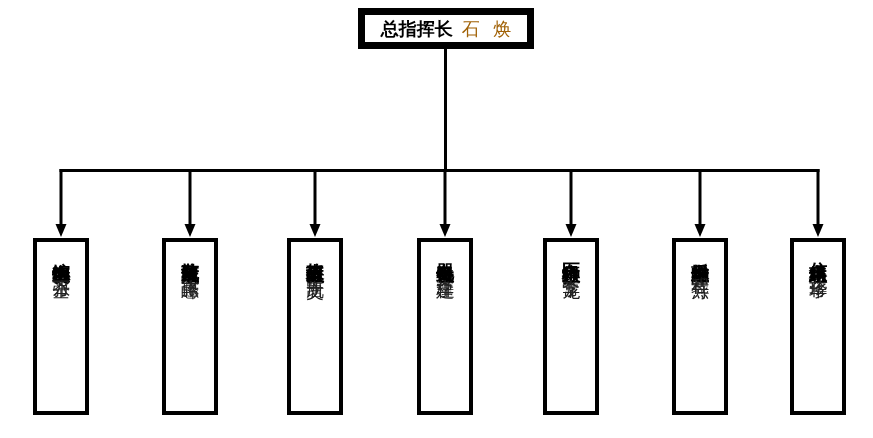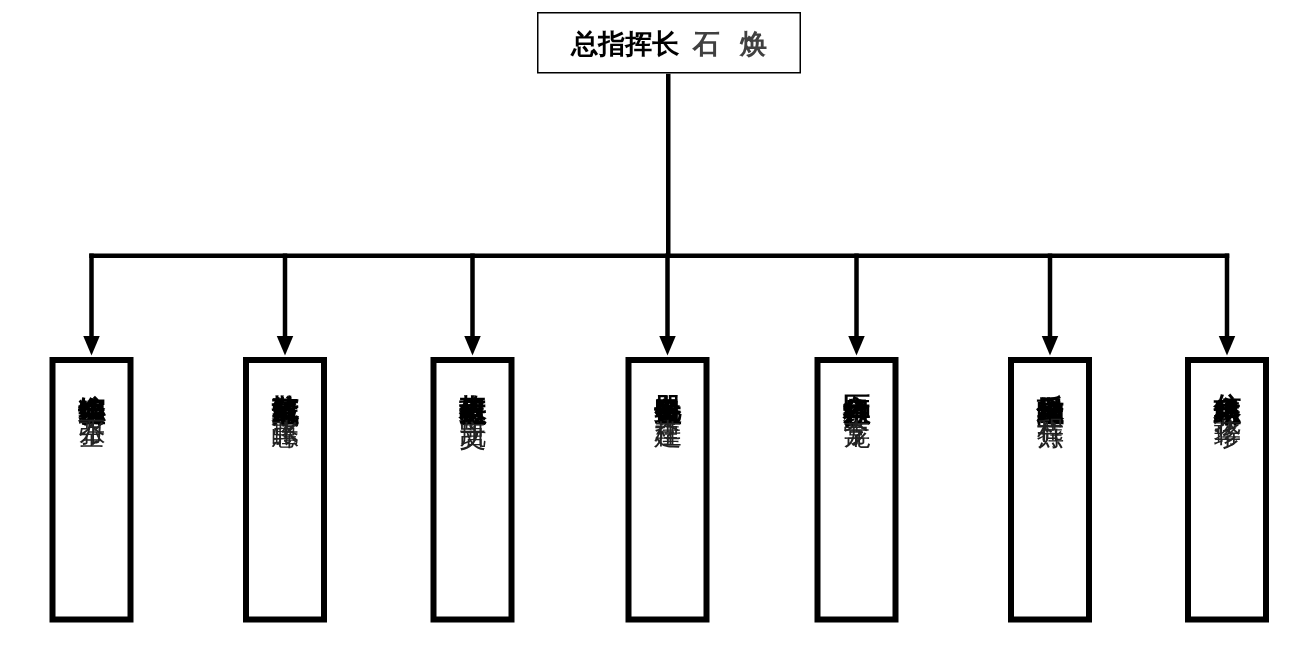--- a/index.html
+++ b/index.html
@@ -17,29 +17,29 @@
   .connectors {
     position: absolute; left: 0; top: 0;
     width: 873px; height: 438px;
   }
   .connectors line { stroke: #000000; stroke-width: 3; }
   .connectors polygon { fill: #000000; }
   .root-box {
     position: absolute;
     left: 358px; top: 8px;
     width: 176px; height: 41px;
-    border: 1px solid #000000;
+    border: 7px solid #000000;
     background: #ffffff;
     display: flex; align-items: center; justify-content: center;
     gap: 9px;
     font-size: 18px;
     white-space: nowrap;
   }
   .root-title { font-weight: bold; color: #000000; }
-  .root-name { font-weight: bold; color: #404040; word-spacing: 9px; }
+  .root-name { font-weight: normal; color: #a16207; word-spacing: 9px; }
   .child-box {
     position: absolute;
     top: 238px;
     width: 56px; height: 177px;
     border: 4px solid #000000;
     background: #ffffff;
     display: flex; flex-direction: column; align-items: center;
     padding-top: 6px;
     gap: 12px;
   }

